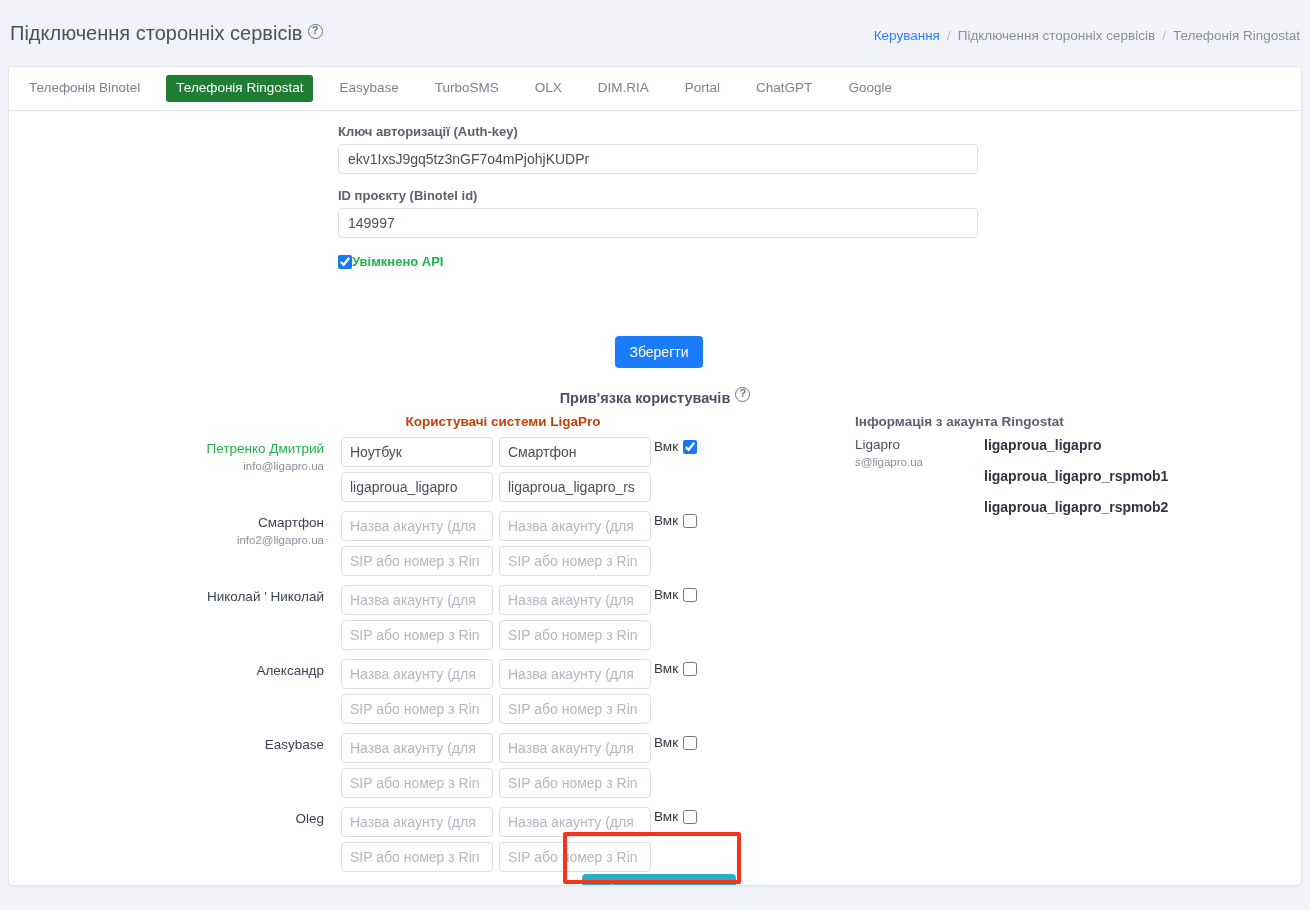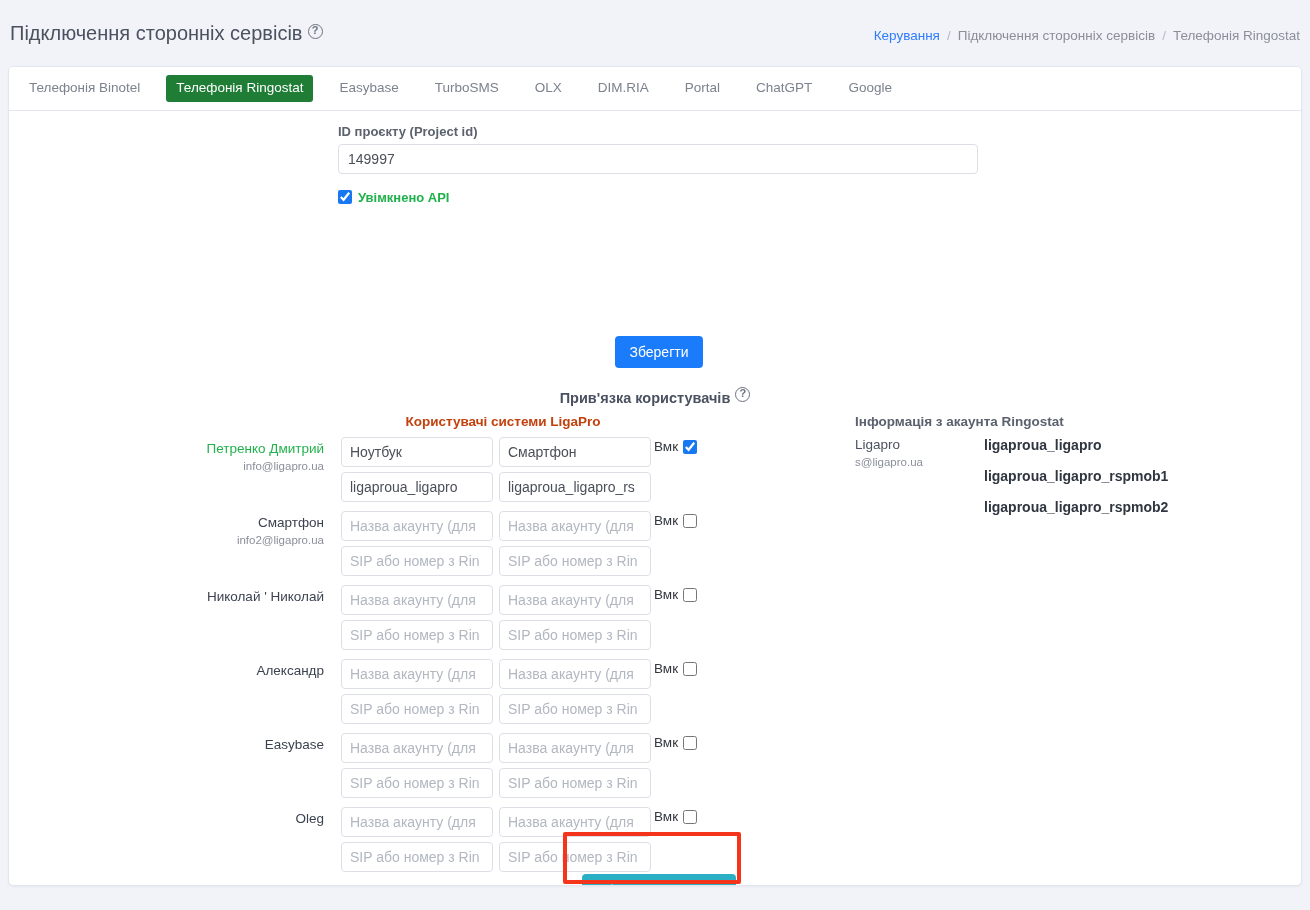--- a/index.html
+++ b/index.html
@@ -139,22 +139,21 @@
     font-family: "Liberation Sans", sans-serif;
     border: 1px solid #dcdfe6;
     border-radius: 4px;
     background: #fff;
     outline: none;
   }
   .field-group { margin-bottom: 14px; }
 
   .api-check {
     display: flex;
-    align-items: flex-start;
-    gap: 6px;
+    align-items: flex-end;
     margin-top: 16px;
   }
   .api-check-label {
     font-size: 13px;
     font-weight: 700;
     color: #1fb14b;
   }
   input[type=checkbox] {
     width: 14px; height: 14px;
     margin: 0;
@@ -369,23 +368,27 @@
         <div class="tab">Portal</div>
         <div class="tab">ChatGPT</div>
         <div class="tab">Google</div>
       </div>
     </div>
 
     <div class="card-body">
 
       <div class="form-col">
 
-
         <div class="field-group">
-          <label class="field-label">ID проєкту (Project id)</label>
+          <label class="field-label">Ключ авторизації (Auth-key)</label>
+          <input class="text-input" type="text" value="ekv1IxsJ9gq5tz3nGF7o4mPjohjKUDPr" style="">
+        </div>
+
+        <div class="field-group">
+          <label class="field-label">ID проєкту (Binotel id)</label>
           <input class="text-input" type="text" value="149997" style="">
         </div>
 
         <div class="api-check">
           <input type="checkbox" checked="" style="">
           <span class="api-check-label">Увімкнено API</span>
         </div>
       </div>
 
       <div class="save-wrap">

